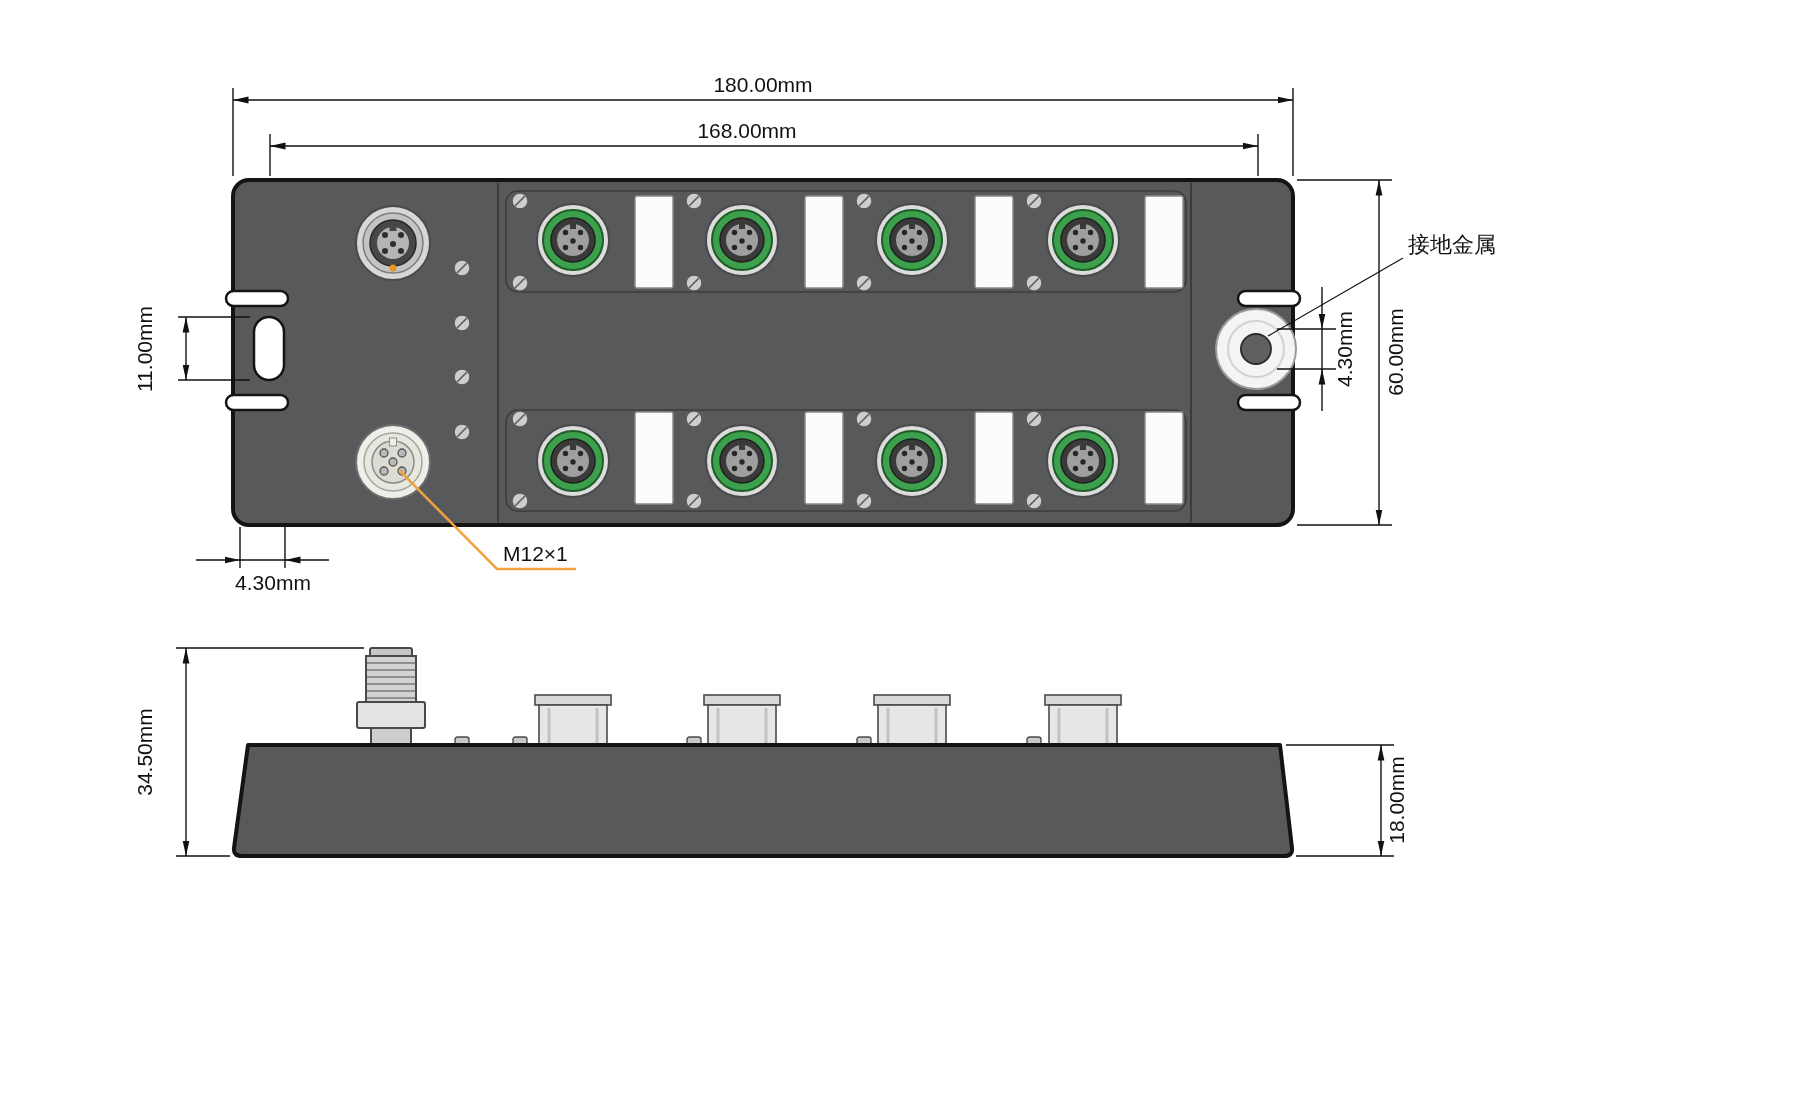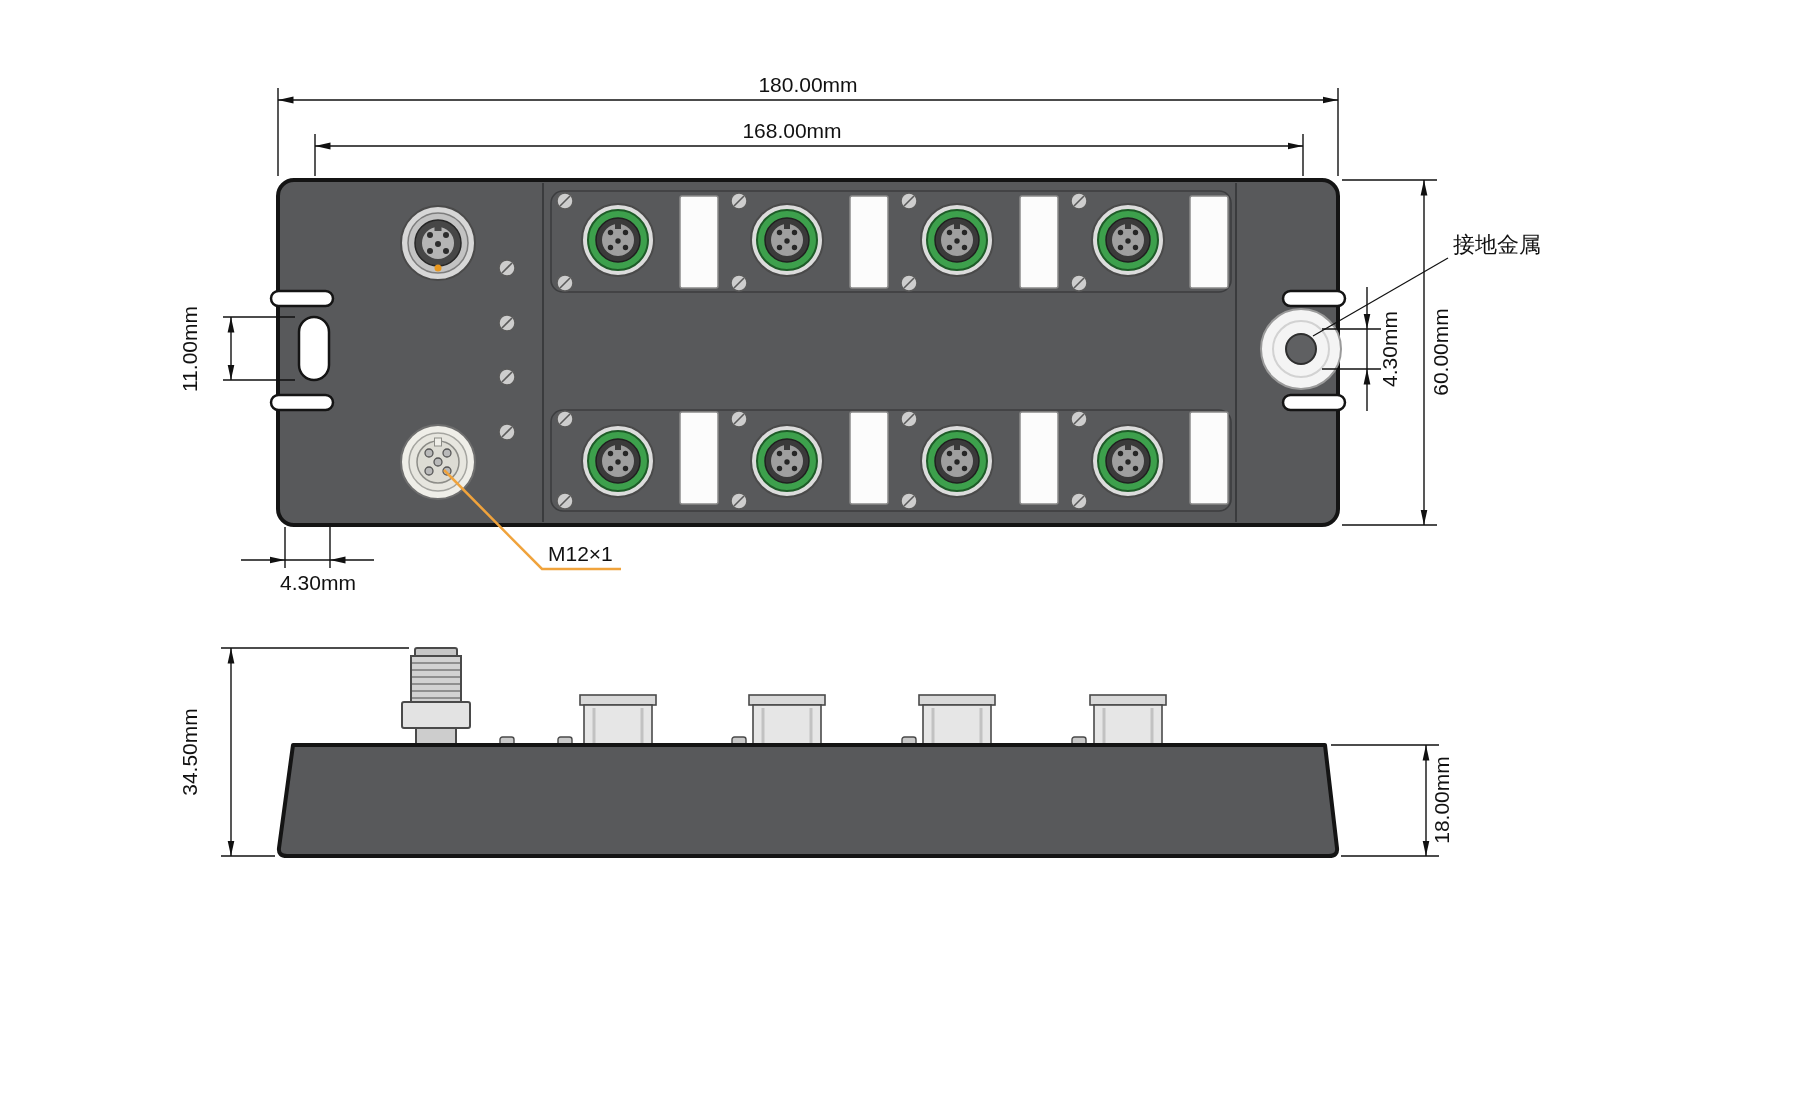--- a/index.html
+++ b/index.html
@@ -1,21 +1,21 @@
 <!DOCTYPE html>
 <html style="--body: #58595b; --outline: #141414; --connector-green: #3da04c; --leader-orange: #f0a33c; --metal-light: #f2f2f2; --paper: #ffffff;"><head>
 <meta charset="utf-8">
 <style>
   :root{
     --body:#58595b; --outline:#141414; --connector-green:#3da04c;
     --leader-orange:#f0a33c; --metal-light:#f2f2f2; --paper:#ffffff;
   }
   html,body{margin:0;padding:0;background:var(--paper);}
   #stage{position:relative;width:1537px;height:1095px;background:var(--paper);overflow:hidden;
-         font-family:"Liberation Sans",sans-serif;margin-left:45px;}
+         font-family:"Liberation Sans",sans-serif;}
   svg{display:block;}
   .body-fill{fill:var(--body);stroke:var(--outline);stroke-width:4;}
   .seam{stroke:#3a3b3d;stroke-width:2;}
   .panel{fill:none;stroke:#3c3d3f;stroke-width:1.6;}
   .notch{fill:#ffffff;stroke:var(--outline);stroke-width:2.5;}
   .slot{fill:#ffffff;stroke:var(--outline);stroke-width:2.5;}
   .green-ring{fill:var(--connector-green);stroke:#1e5c28;stroke-width:2;}
   .ext,.dim{stroke:#111111;stroke-width:1.4;fill:none;}
   .leaderline{stroke:#111111;stroke-width:1.2;fill:none;}
   .leader-orange{stroke:var(--leader-orange);stroke-width:2.5;fill:none;}

